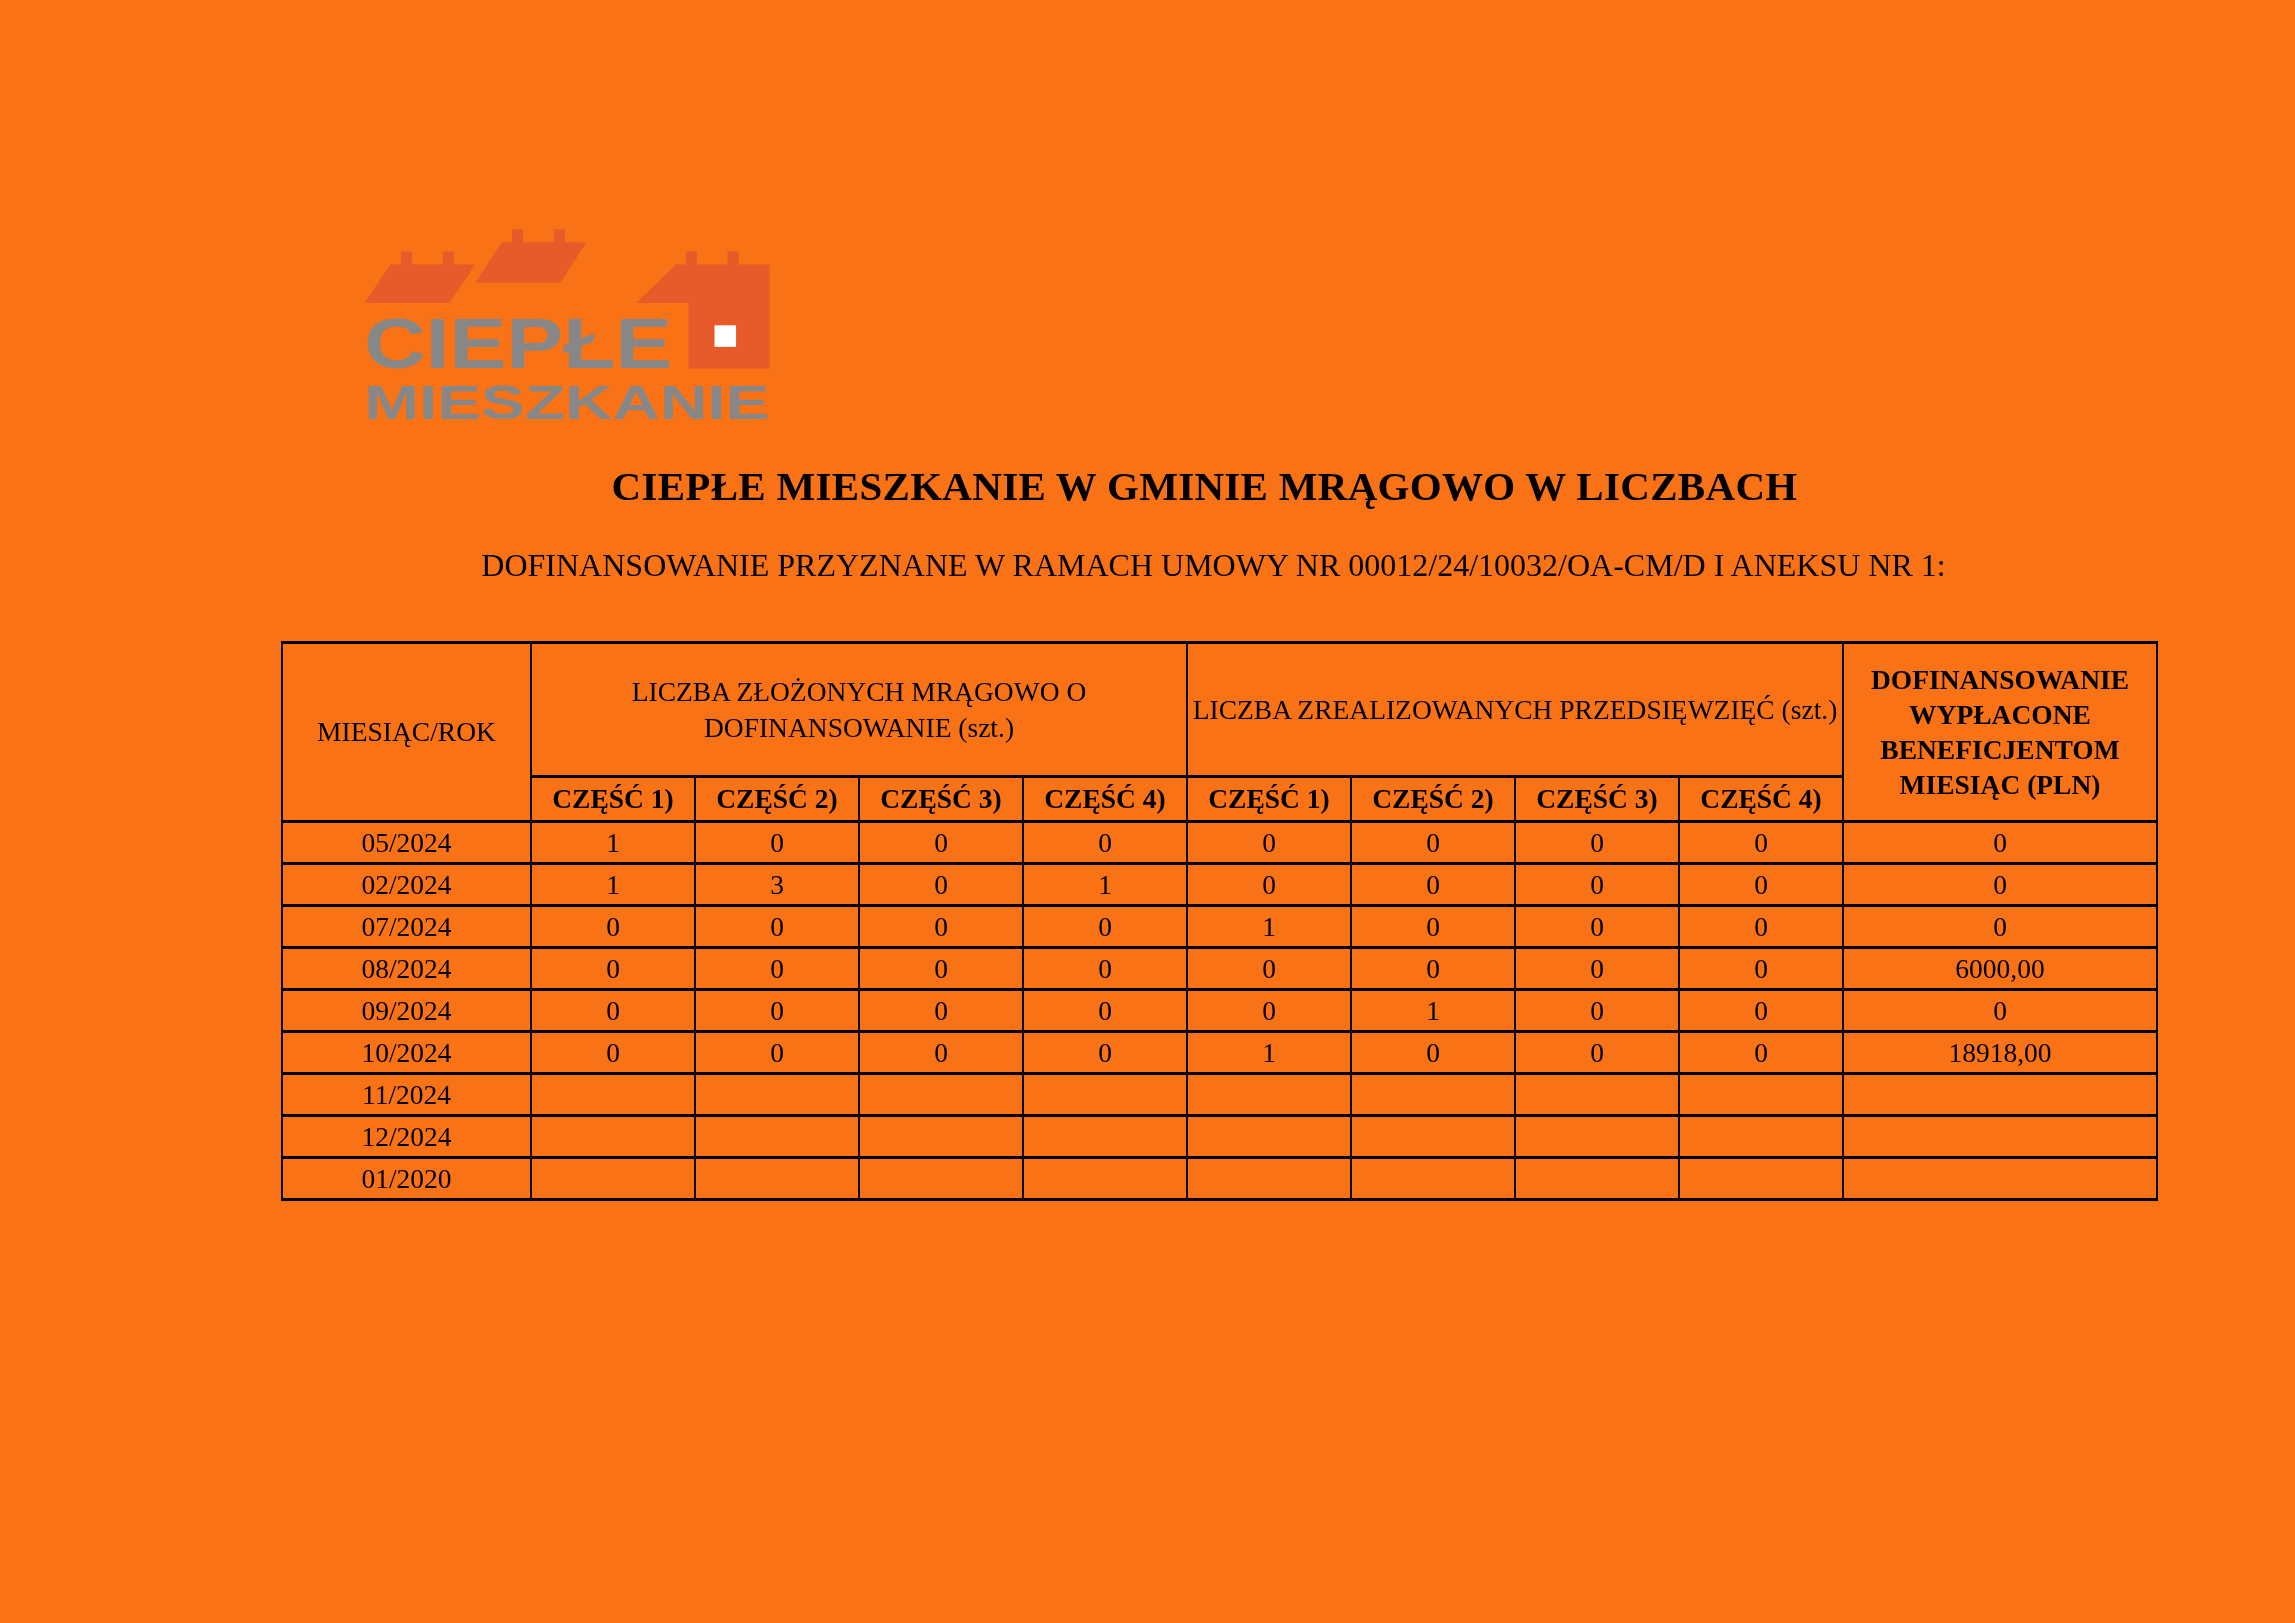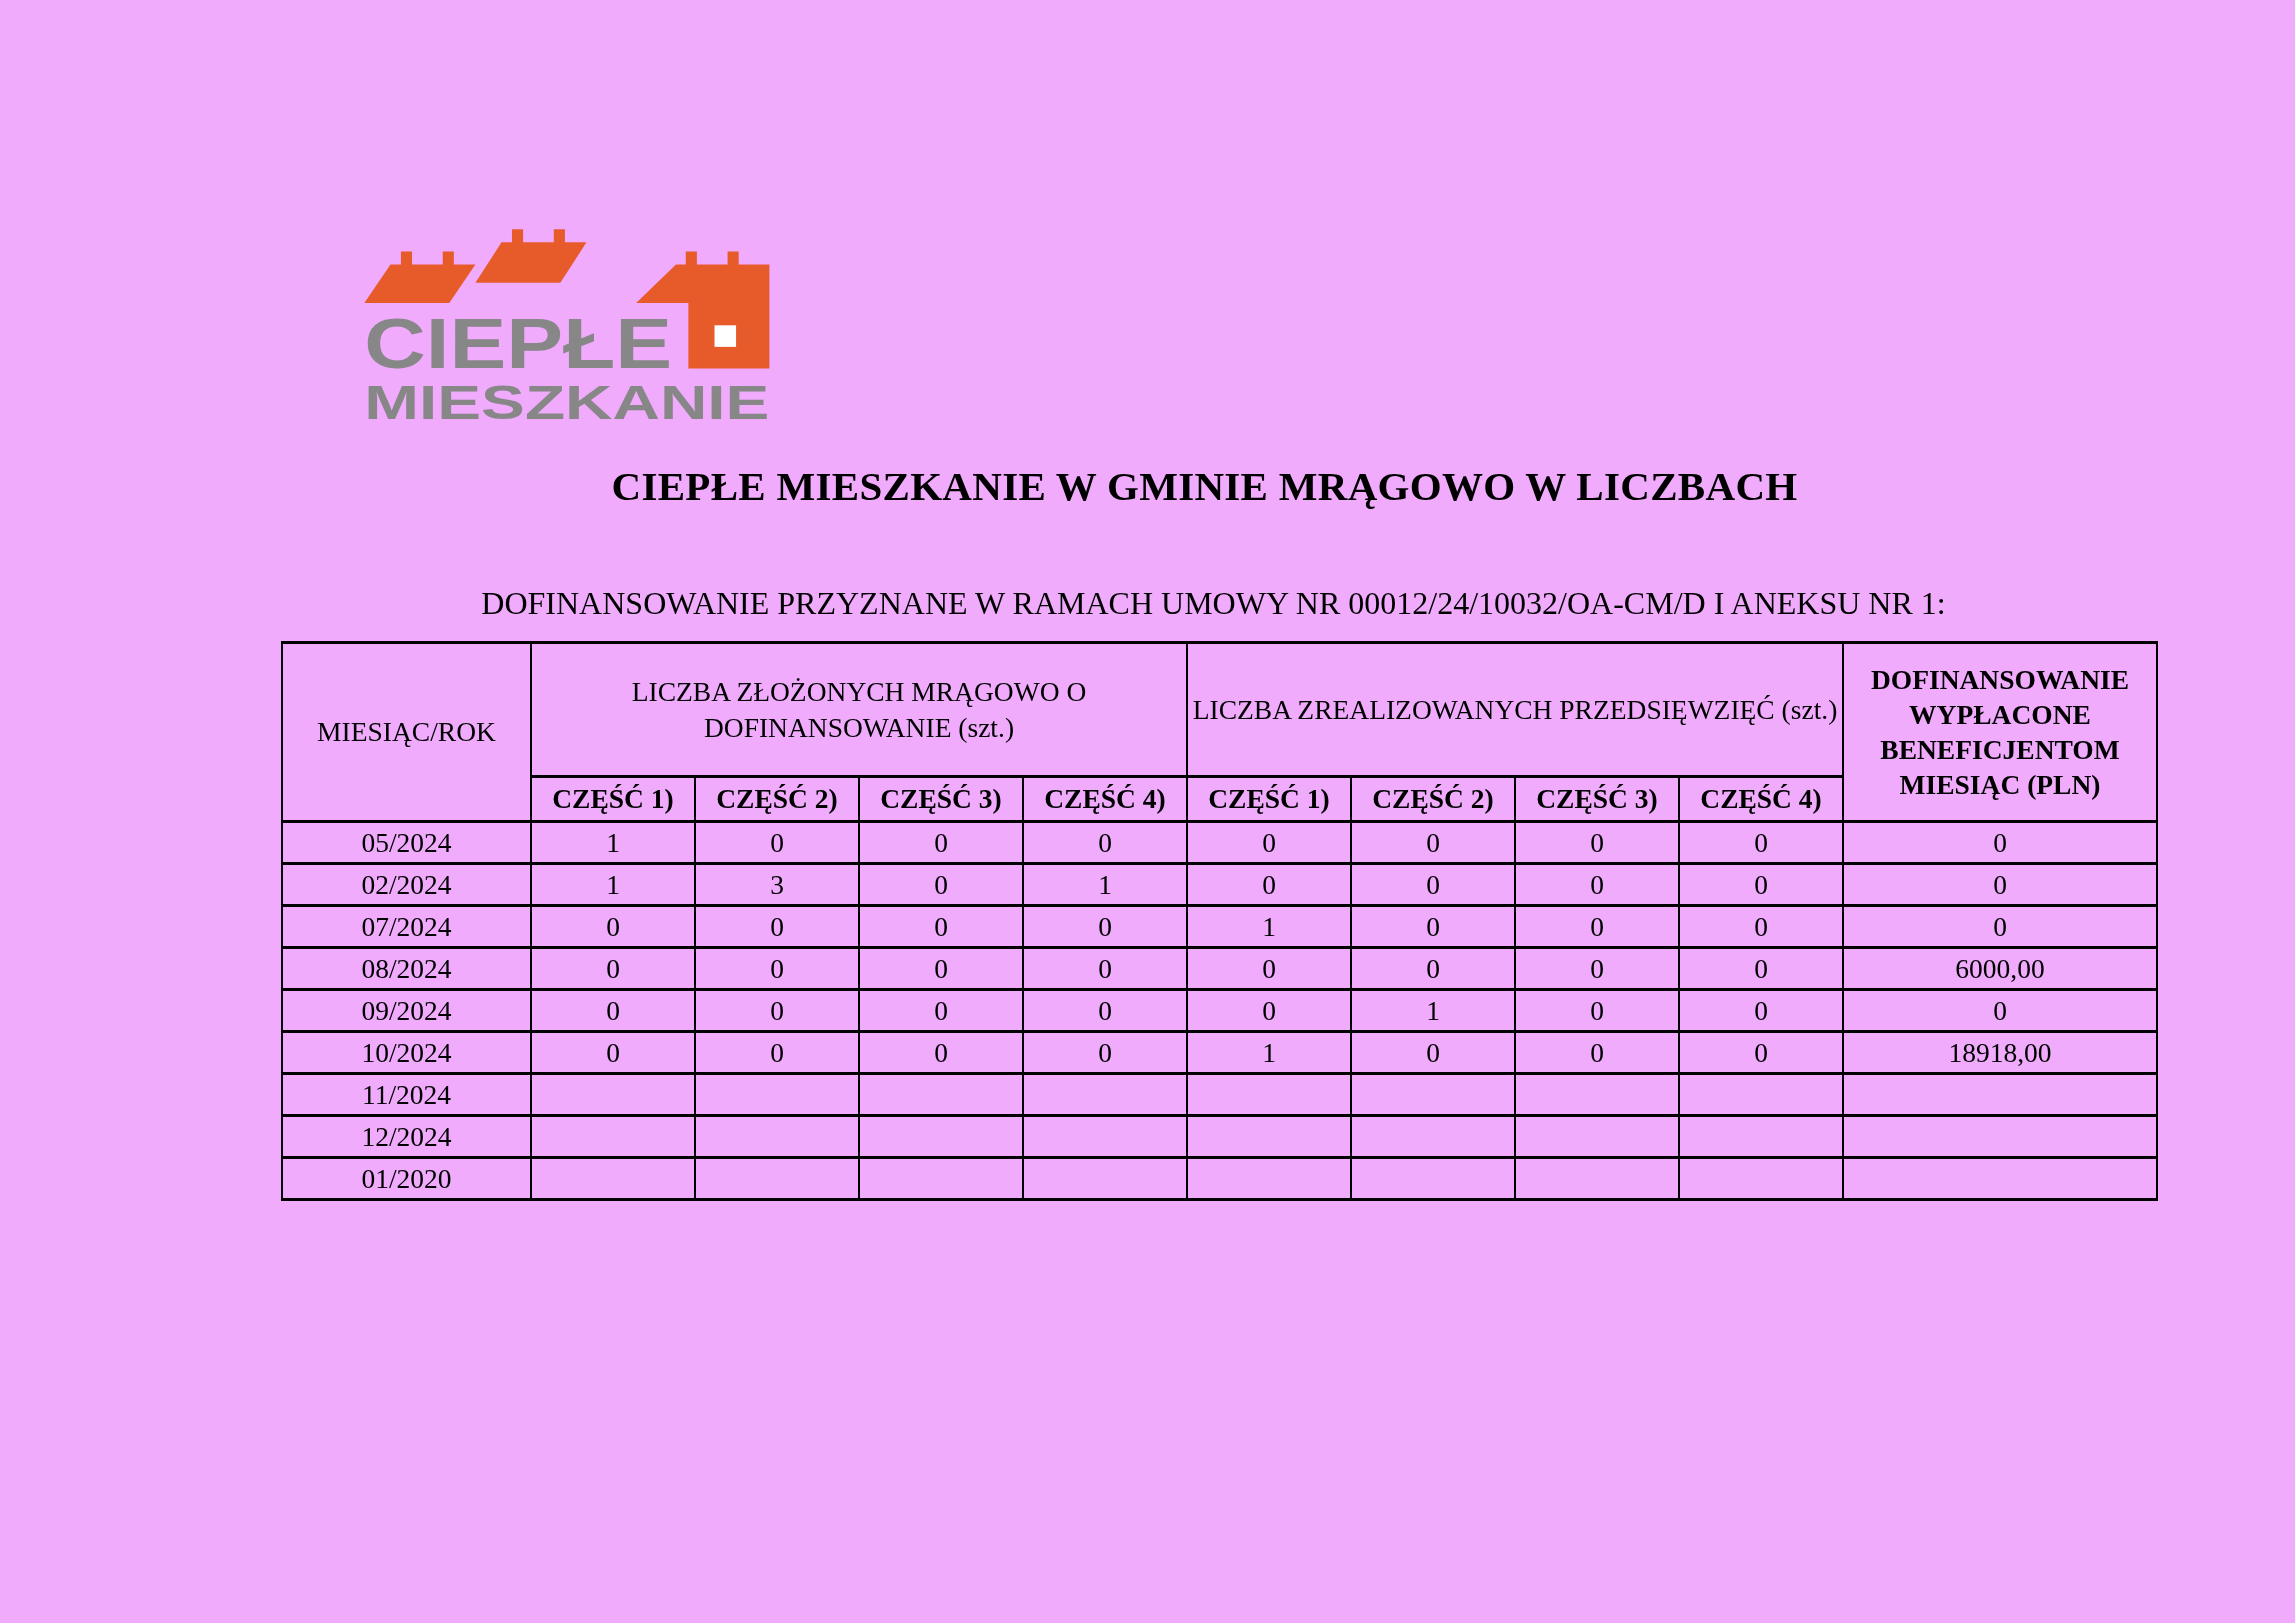--- a/index.html
+++ b/index.html
@@ -4,21 +4,21 @@
 <style>
   html, body {
     margin: 0;
     padding: 0;
     background: #ffffff;
   }
   .page {
     position: relative;
     width: 2295px;
     height: 1623px;
-    background: #f0abfc;
+    background: #f97316;
     font-family: "Liberation Serif", serif;
     color: #000000;
     overflow: hidden;
   }
 
   
   .logo-svg {
     position: absolute;
     left: 364px;
     top: 226px;
@@ -45,21 +45,20 @@
   }
   .doc-subtitle {
     position: absolute;
     left: 275px;
     top: 548px;
     width: 1877px;
     text-align: center;
     font-size: 32px;
     line-height: 35px;
     font-weight: normal;
-    margin-top: 38px;
   }
   .doc-subtitle div { white-space: nowrap; }
 
   
   table.stats {
     position: absolute;
     left: 281px;
     top: 641px;
     width: 1871px;
     border-collapse: collapse;

